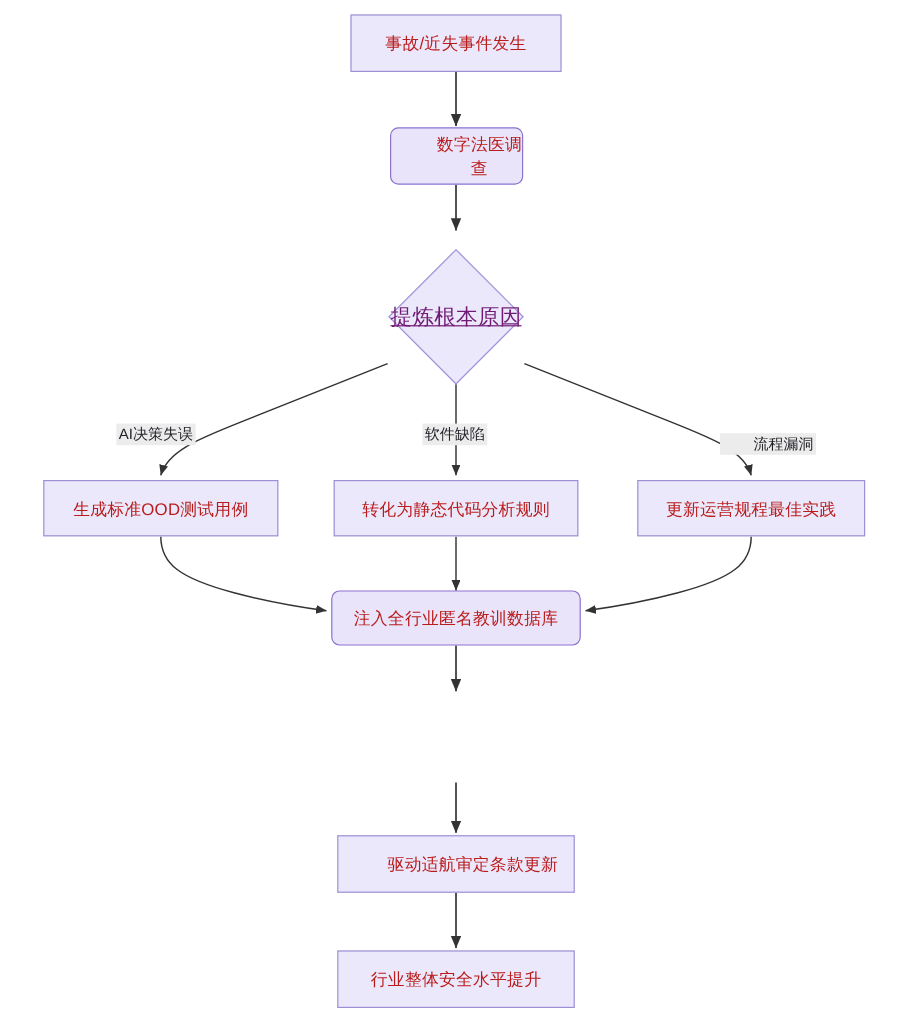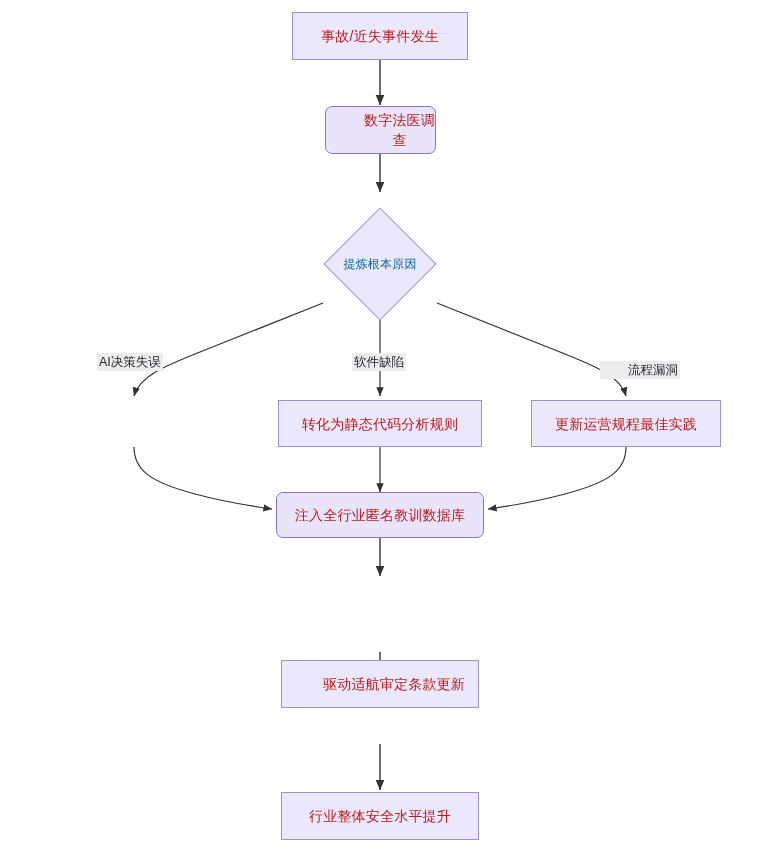--- a/index.html
+++ b/index.html
@@ -53,24 +53,25 @@
     background: #ECE8FB;
     border: 1px solid #9F8FD8;
     transform: rotate(45deg);
   }
   .diamond-label {
     position: absolute;
     display: flex;
     align-items: center;
     justify-content: center;
     text-align: center;
-    color: #0369a1;
-    font-size: 12px;
+    color: #701a75;
+    font-size: 18px;
     line-height: 20px;
     letter-spacing: 0.2px;
+    text-decoration: underline;
   }
   .edge-label {
     position: absolute;
     background: #ececed;
     color: #1f1f26;
     font-size: 12.5px;
     line-height: 16px;
     padding: 1px 2px;
     white-space: nowrap;
     box-sizing: border-box;
@@ -115,25 +116,26 @@
 
   <div class="node rounded" style="left:325px; top:106px; width:111px; height:48px;padding-left:38px;">数字法医调查</div>
 
   <div class="node-diamond" style="left:340px; top:224px; width:80px; height:80px;"></div>
   <div class="diamond-label" style="left:300px; top:254px; width:160px; height:20px;">提炼根本原因</div>
 
   <div class="edge-label" style="left:97px; top:353px;">AI决策失误</div>
   <div class="edge-label" style="left:352px; top:353px;">软件缺陷</div>
   <div class="edge-label" style="left:600px; top:361px;padding-left:28px;">流程漏洞</div>
 
+  <div class="node" style="left:36px; top:400px; width:196px; height:47px;">生成标准OOD测试用例</div>
 
   <div class="node" style="left:278px; top:400px; width:204px; height:47px;">转化为静态代码分析规则</div>
 
   <div class="node" style="left:531px; top:400px; width:190px; height:47px;text-align:right;">更新运营规程最佳实践</div>
 
   <div class="node rounded" style="left:276px; top:492px; width:208px; height:46px;">注入全行业匿名教训数据库</div>
 
 
-  <div class="node" style="left:281px; top:660px; width:198px; height:48px;padding-left:28px;">驱动适航审定条款更新</div>
+  <div class="node" style="left:281px; top:696px; width:198px; height:48px;padding-left:28px;">驱动适航审定条款更新</div>
 
   <div class="node" style="left:281px; top:792px; width:198px; height:48px;">行业整体安全水平提升</div>
 
 </div>
 
 </body></html>

